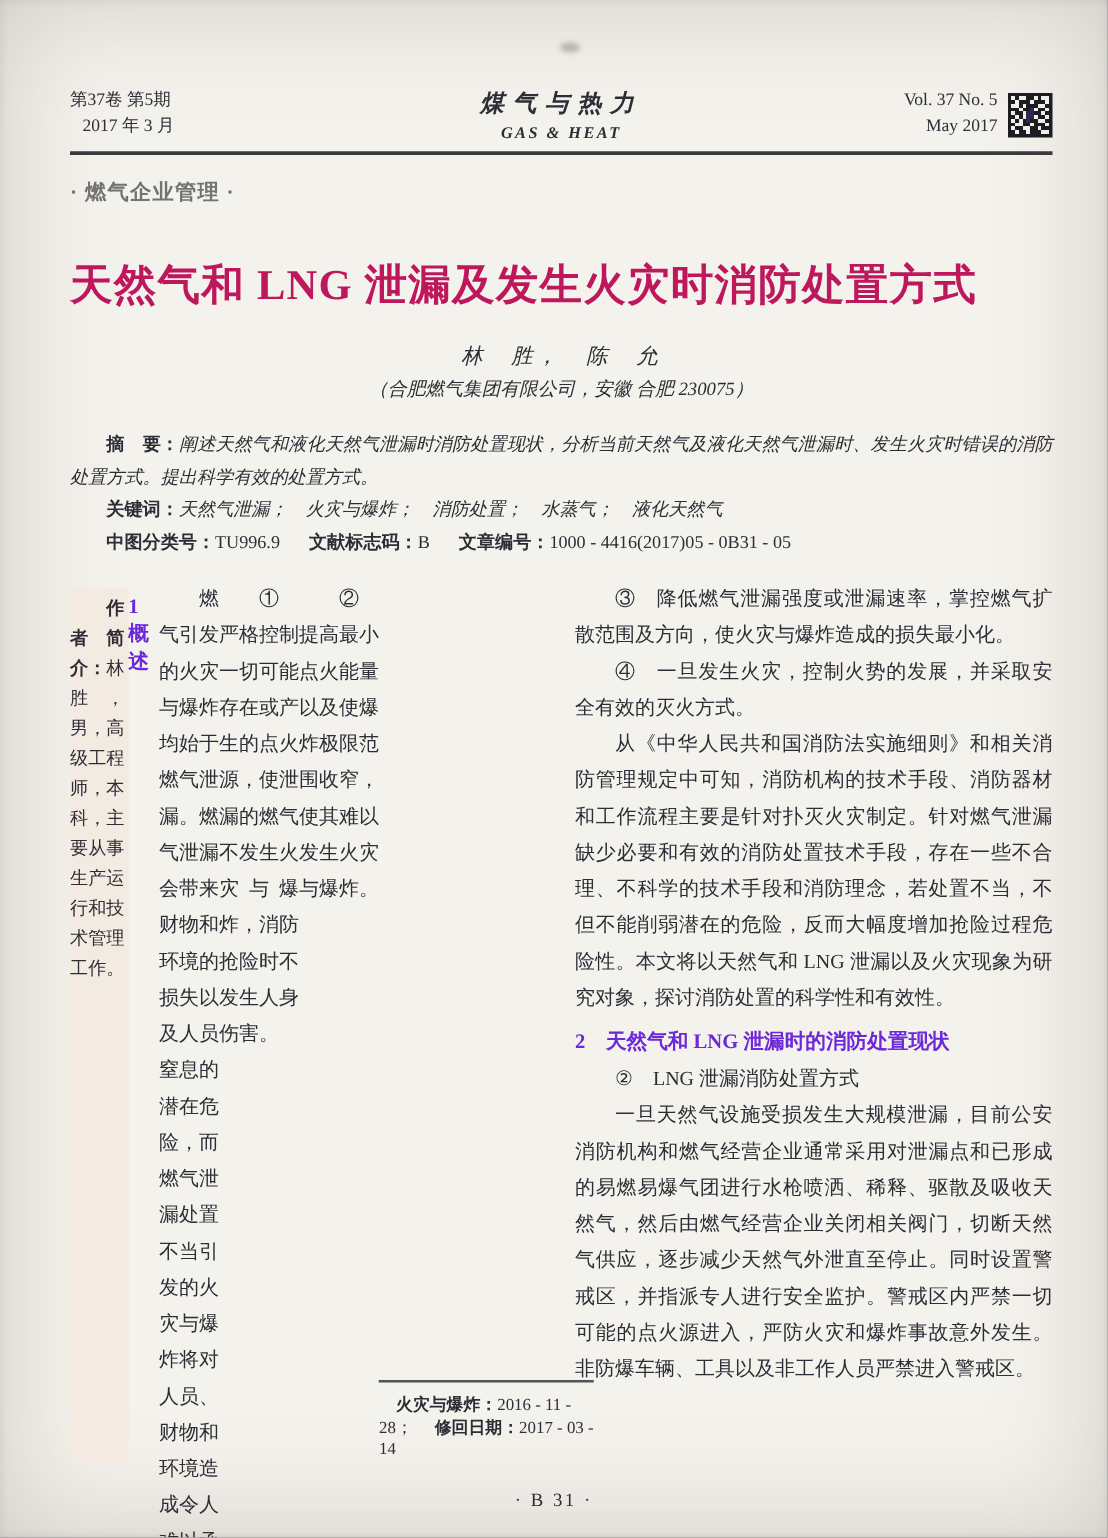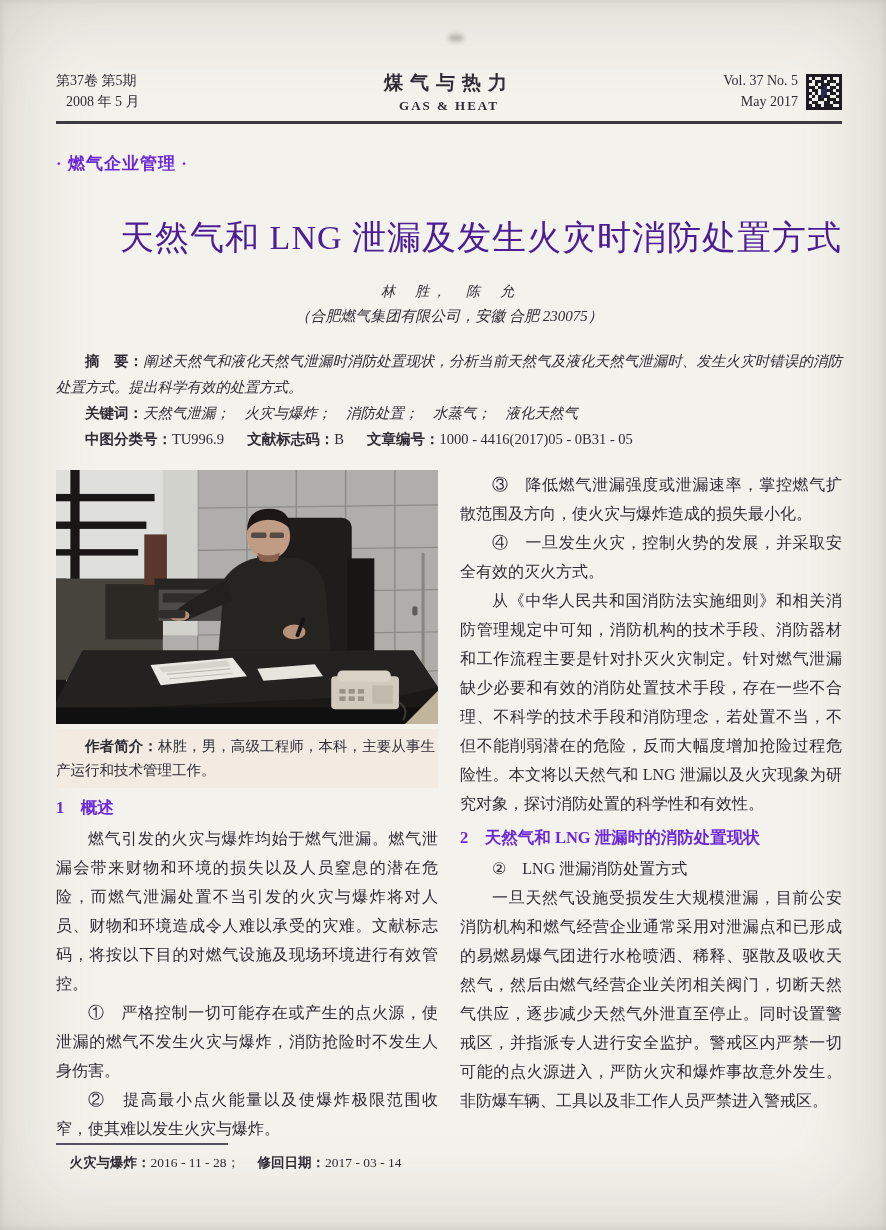--- a/index.html
+++ b/index.html
@@ -11,46 +11,46 @@
     color:#2e2d36; overflow:hidden;
   }
   .content { padding:70px 44px 0 56px; }
   .scan-mark { position:absolute; left:448px; top:34px; width:16px; height:8px;
     background:#b9b6ae; border-radius:50%; filter:blur(2px); }
 
   
   .jheader { display:flex; align-items:flex-start; }
   .h-left { flex:1; font-size:14px; line-height:1.5; }
   .h-left .l2 { margin-left:10px; }
-  .h-center { flex:1.2; text-align:center; }
+  .h-center { flex:1.2; text-align:center;font-style:italic; }
   .j-cn { font-size:19px; font-weight:bold; letter-spacing:7px; }
   .j-en { font-size:13px; font-weight:bold; letter-spacing:2px; margin-top:2px; }
   .h-right { flex:1; display:flex; justify-content:flex-end; align-items:center; gap:8px; }
   .h-right-text { text-align:right; font-size:14px; line-height:1.5; }
   .qr { width:36px; height:36px; margin-top:1px; }
   .header-rule { height:3px; background:#3b3a41; margin-top:7px; }
 
   
-  .column-label { margin-top:28px; color:#6d28d9; font-weight:bold; font-size:17px; letter-spacing:1px; }
-  .title { margin:40px 0 0; text-align:right; font-size:34px; font-weight:400;
-    letter-spacing:1px; color:#4c1d95; }
-  .authors { margin-top:22px; text-align:center; font-size:14px; letter-spacing:3px; font-style:italic; }
+  .column-label { margin-top:18px; color:#737373; font-weight:bold; font-size:17px; letter-spacing:1px; }
+  .title { margin:40px 0 0; text-align:left; font-size:34px; font-weight:700;
+    letter-spacing:1px; color:#be185d; }
+  .authors { margin-top:22px; text-align:center; font-size:17px; letter-spacing:3px; font-style:italic; }
   .affiliation { margin-top:6px; text-align:center; font-size:15px; font-style:italic; }
 
   
   .abstract { margin-top:22px; font-size:14.5px; line-height:26px; text-align:justify; }
   .abstract p { margin:0; text-indent:2em; }
   .kai { font-style:italic; }
   .lbl { font-weight:bold; font-style:normal; }
   .gap { margin-left:1.6em; }
 
   
   .columns { display:flex; gap:22px; margin-top:18px; height:706px; }
   .col { flex:1; min-width:0; }
-  .col-left { display:flex; flex-direction:column; }
+  .col-left { display:flex; }
   .photo { width:100%; height:276px; display:block; }
   .bio { margin:5px 0 0; padding:5px 3px 6px 0; background:#f3eae2;
     font-size:14.5px; line-height:24px; text-indent:2em; text-align:justify; }
   .bio .lbl { font-weight:bold; }
   .sec { margin:9px 0 5px; font-size:16.5px; font-weight:bold; color:#6d28d9; }
   .body { margin:0; font-size:16px; line-height:29px; text-align:justify; }
   .ind { text-indent:2em; }
 
   .footnote { margin-top:auto; padding-bottom:4px; }
   .fn-rule { width:172px; height:2px; background:#53525a; margin-bottom:9px; }
@@ -63,21 +63,21 @@
 </head>
 <body>
 
 <div class="page">
   <div class="scan-mark"></div>
   <div class="content">
 
     <div class="jheader">
       <div class="h-left">
         <div>第37卷 第5期</div>
-        <div class="l2">2008 年 5 月</div>
+        <div class="l2">2017 年 3 月</div>
       </div>
       <div class="h-center">
         <div class="j-cn">煤气与热力</div>
         <div class="j-en">GAS &amp; HEAT</div>
       </div>
       <div class="h-right">
         <div class="h-right-text">
           <div>Vol. 37 No. 5</div>
           <div>May 2017</div>
         </div>
@@ -245,13 +245,14 @@
         <p class="body ind">④　一旦发生火灾，控制火势的发展，并采取安全有效的灭火方式。</p>
         <p class="body ind">从《中华人民共和国消防法实施细则》和相关消防管理规定中可知，消防机构的技术手段、消防器材和工作流程主要是针对扑灭火灾制定。针对燃气泄漏缺少必要和有效的消防处置技术手段，存在一些不合理、不科学的技术手段和消防理念，若处置不当，不但不能削弱潜在的危险，反而大幅度增加抢险过程危险性。本文将以天然气和 LNG 泄漏以及火灾现象为研究对象，探讨消防处置的科学性和有效性。</p>
         <h2 class="sec">2　天然气和 LNG 泄漏时的消防处置现状</h2>
         <p class="body ind">②　LNG 泄漏消防处置方式</p>
         <p class="body ind">一旦天然气设施受损发生大规模泄漏，目前公安消防机构和燃气经营企业通常采用对泄漏点和已形成的易燃易爆气团进行水枪喷洒、稀释、驱散及吸收天然气，然后由燃气经营企业关闭相关阀门，切断天然气供应，逐步减少天然气外泄直至停止。同时设置警戒区，并指派专人进行安全监护。警戒区内严禁一切可能的点火源进入，严防火灾和爆炸事故意外发生。非防爆车辆、工具以及非工作人员严禁进入警戒区。</p>
       </div>
 
     </div>
   </div>
 
+  <div class="page-no">· B 31 ·</div>
 </div>
 
 </body></html>

